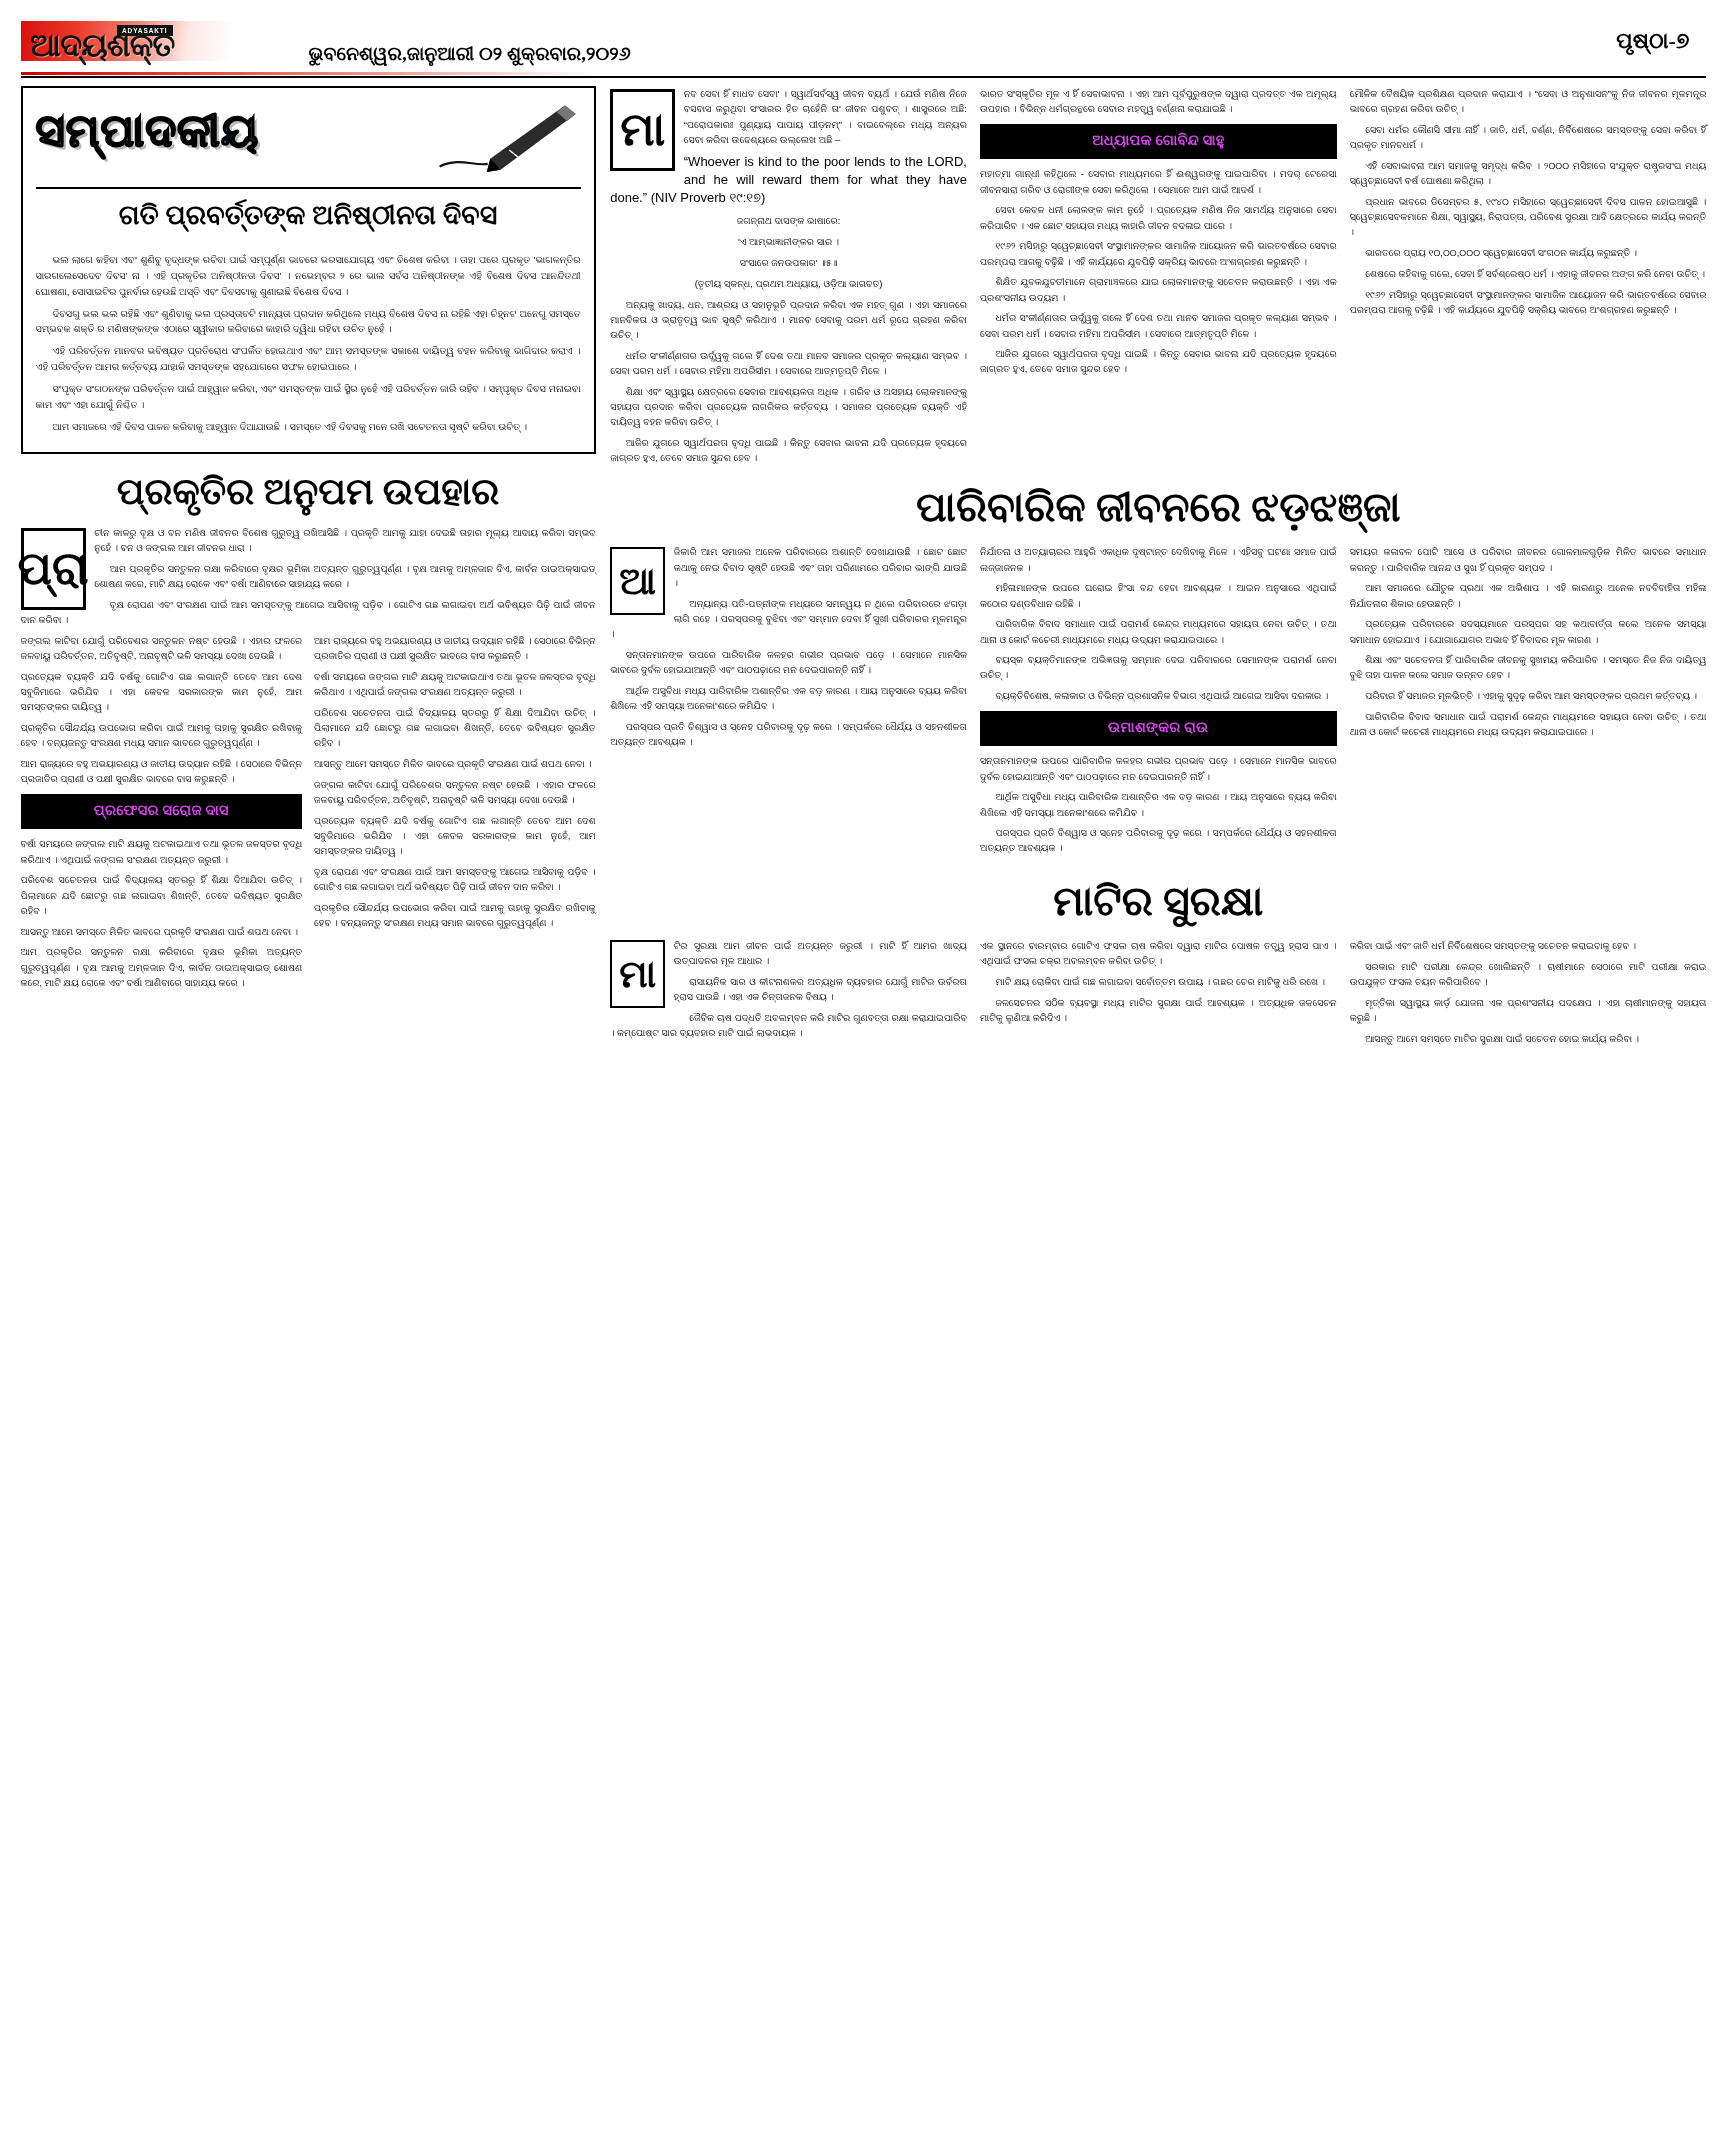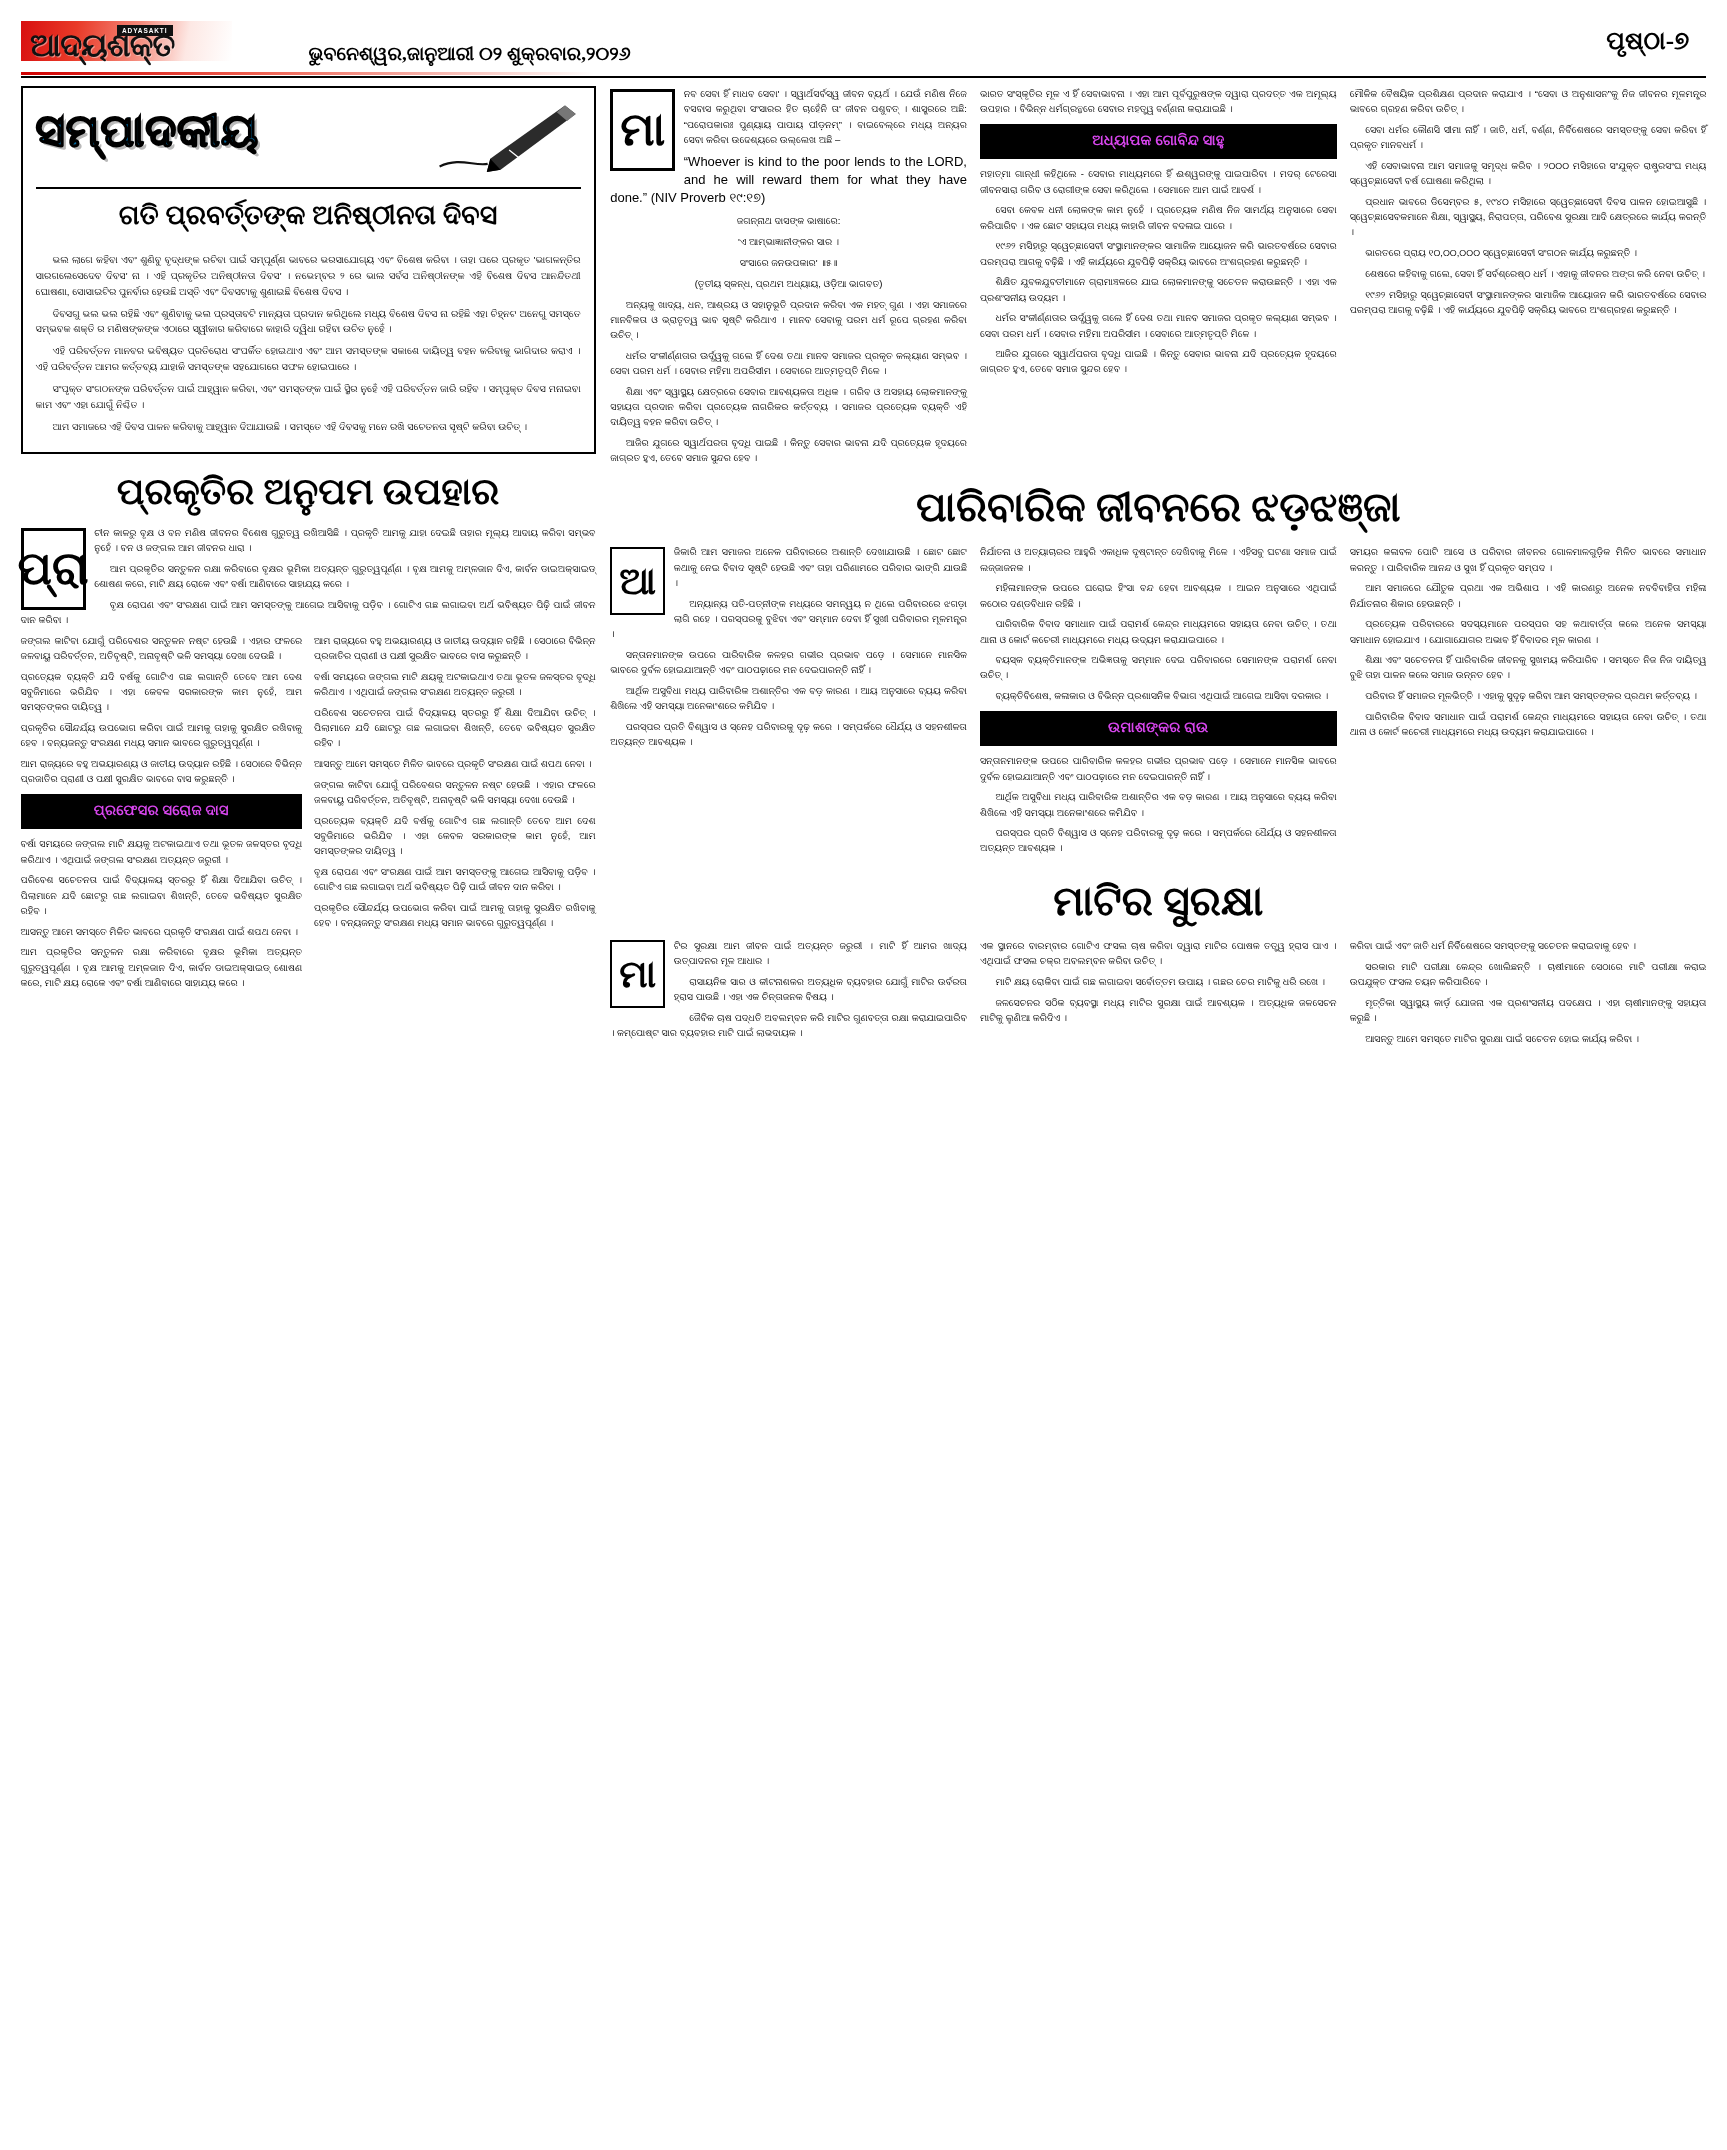--- a/index.html
+++ b/index.html
@@ -59,21 +59,21 @@
     font-family: "Liberation Serif", "DejaVu Serif", serif;
     font-weight: bold;
     font-size: 19px;
     letter-spacing: 0px;
     margin-top: 25px;
   }
   .masthead-page {
     flex: 0 0 auto;
     font-family: "Liberation Serif", "DejaVu Serif", serif;
     font-weight:bold;
-    font-size: 25px;
+    font-size: 22px;
     padding-right: 17px;
   }
   .rule-red {
     height: 3px;
     background: linear-gradient(90deg, #d00000 0%, #ef6050 14%, #ffffff 34%, #ffffff 100%);
     margin-top: 2.6px;
   }
   .rule-black { height: 2.2px; background:#000; margin-top: 1.7px; }
 
   

